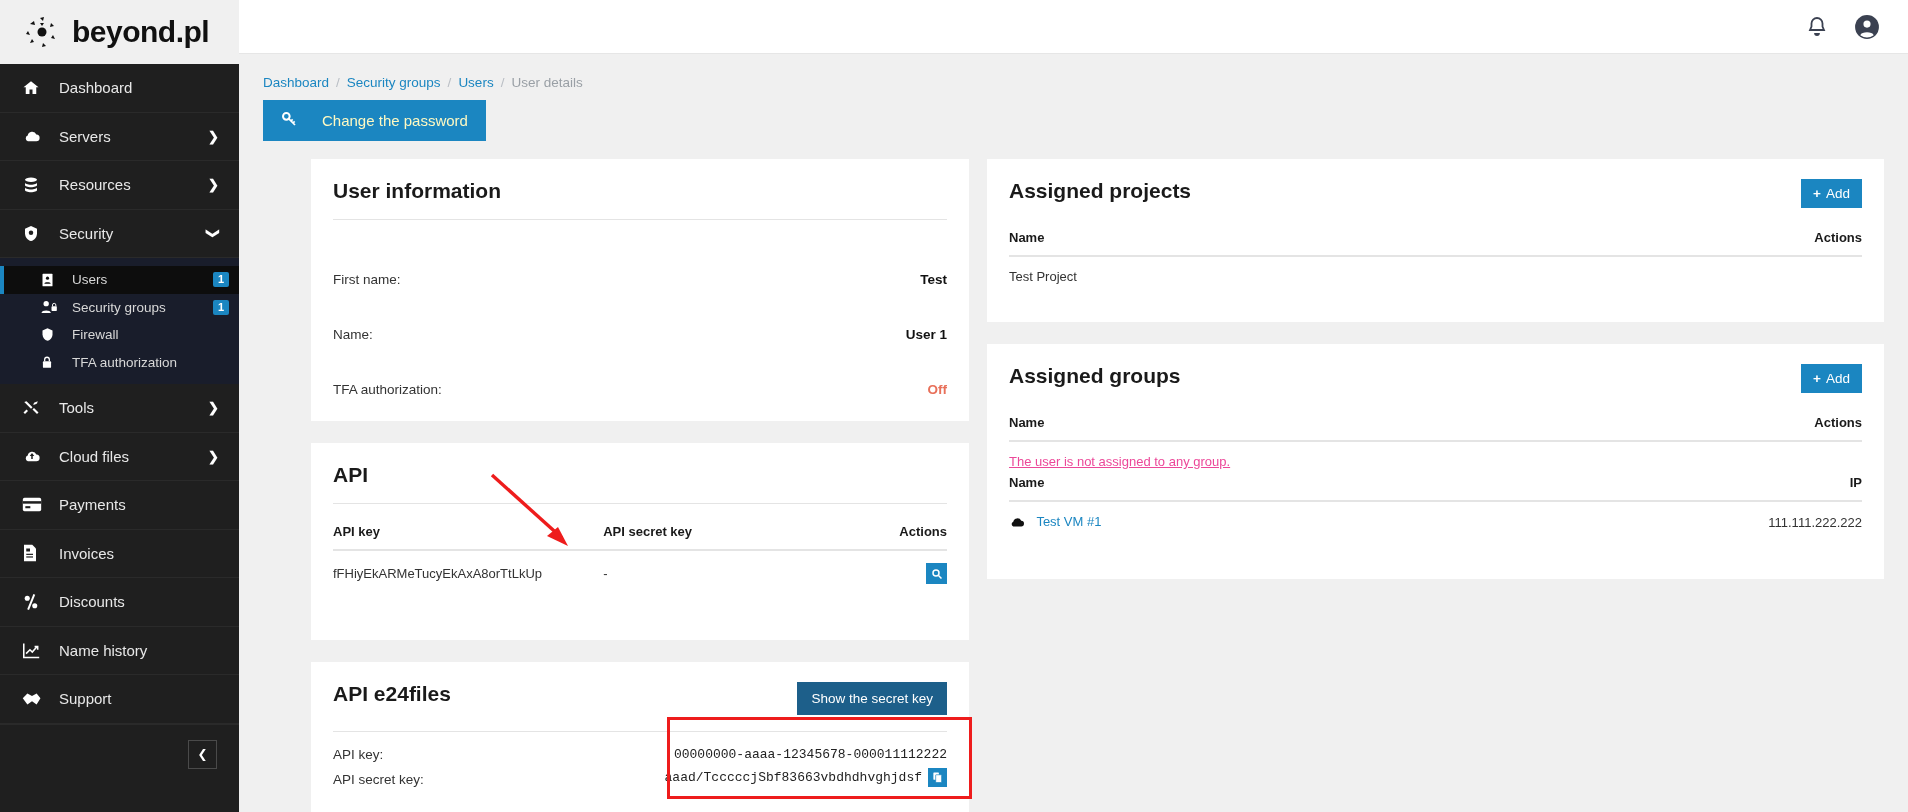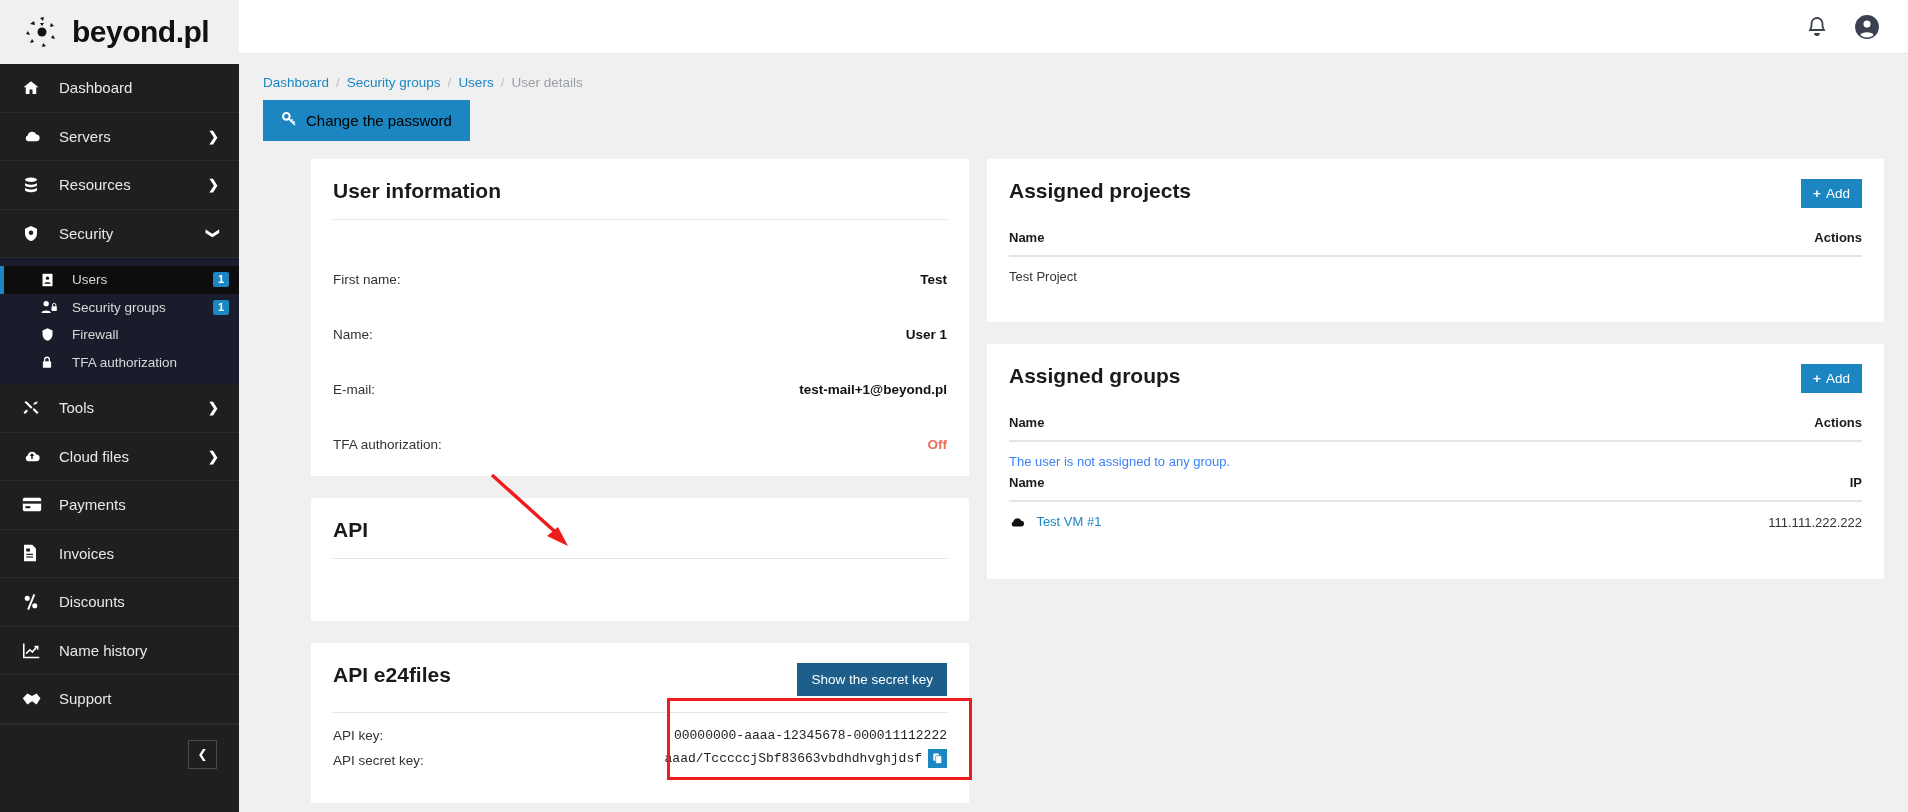--- a/index.html
+++ b/index.html
@@ -97,22 +97,22 @@
 
   .breadcrumb {
     font-size: 13.5px; color: #9aa0a6; margin: 5px 0 10px 0;
     display: flex; align-items: center; gap: 7px;
   }
   .breadcrumb a { color: #1b86c1; text-decoration: none; cursor: pointer; }
   .breadcrumb .sep { color: #b9bec4; }
   .breadcrumb .current { color: #9aa0a6; }
 
   .btn-primary {
-    display: inline-flex; align-items: center; gap: 9px;
-    background: #1b86c1; color: #000000; border: none;
+    display: inline-flex; align-items: center; gap: 25px;
+    background: #1b86c1; color: #fef9c3; border: none;
     padding: 11px 18px; font-size: 15px; cursor: pointer;
     font-family: "Liberation Sans", sans-serif;
   }
 
   .cols { display: flex; gap: 18px; margin-top: 18px; padding-left: 48px; }
   .col-left { width: 658px; }
   .col-right { flex: 1; }
 
   .card {
     background: #fff; padding: 20px 22px 22px 22px;
@@ -144,21 +144,21 @@
   }
   th.right, td.right { text-align: right; }
   td {
     font-size: 13px; color: #333; padding: 12px 0 8px 0;
   }
   .icon-sq {
     display: inline-flex; width: 21px; height: 21px;
     background: #1b86c1; color: #fff;
     align-items: center; justify-content: center; cursor: pointer;
   }
-  .muted-note { font-size: 13px; color: #3b82f6; padding-top: 12px; }
+  .muted-note { font-size: 13px; color: #ec4899; padding-top: 12px; text-decoration: underline; }
   .link { color: #1b86c1; text-decoration: none; cursor: pointer; }
 
   .btn-add {
     display: inline-flex; align-items: center; gap: 5px;
     background: #1b86c1; color: #fff; border: none;
     padding: 7px 12px; font-size: 13.5px; cursor: pointer;
     font-family: "Liberation Sans", sans-serif;
   }
   .btn-dark {
     background: #1d5f8a; color: #fff; border: none;
@@ -451,32 +451,51 @@
 
             <div class="kv-row">
               <span class="k">First name:</span>
               <span class="v">Test</span>
             </div>
             <div class="kv-row">
               <span class="k">Name:</span>
               <span class="v">User 1</span>
             </div>
             <div class="kv-row">
-              <span class="k">E-mail:</span>
-              <span class="v">test-mail+1@beyond.pl</span>
-            </div>
-            <div class="kv-row">
               <span class="k">TFA authorization:</span>
               <span class="v off">Off</span>
             </div>
           </div>
 
           <div class="card">
             <div class="card-title">API</div>
             <div class="hr"></div>
+            <table>
+              <thead>
+                <tr>
+                  <th style="width:44%">API key</th>
+                  <th style="width:40%">API secret key</th>
+                  <th class="right">Actions</th>
+                </tr>
+              </thead>
+              <tbody>
+                <tr>
+                  <td>fFHiyEkARMeTucyEkAxA8orTtLkUp</td>
+                  <td>-</td>
+                  <td class="right">
+                    <span class="icon-sq">
+                      <svg width="12" height="12" viewBox="0 0 24 24" fill="none" stroke="#fff" stroke-width="3">
+                        <circle cx="10" cy="10" r="6"></circle>
+                          <path d="M15 15 L21 21"></path>
+                      </svg>
+                    </span>
+                  </td>
+                </tr>
+              </tbody>
+            </table>
             <div style="height:26px"></div>
           </div>
 
           <div class="card" style="padding-bottom:34px;">
             <div class="card-head">
               <div class="card-title">API e24files</div>
               <button class="btn-dark">Show the secret key</button>
             </div>
             <div class="hr"></div>
 

